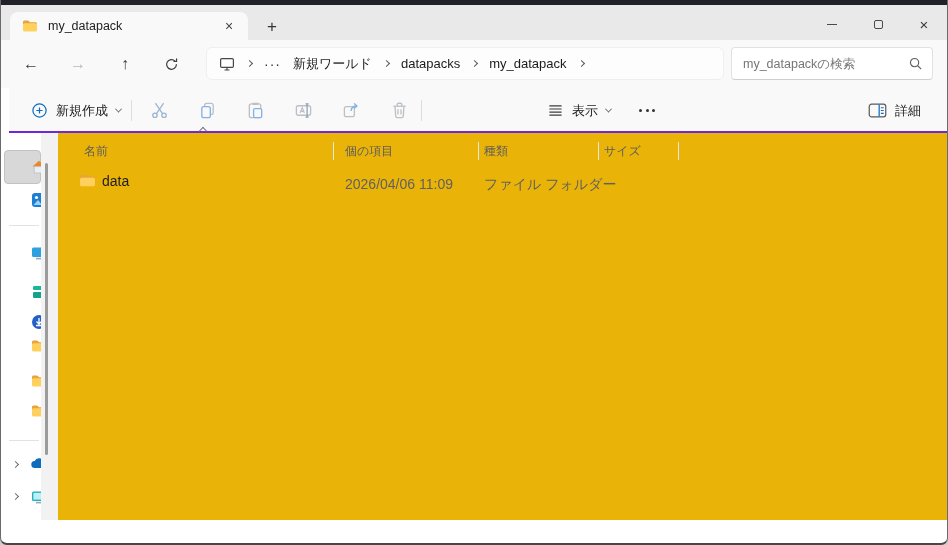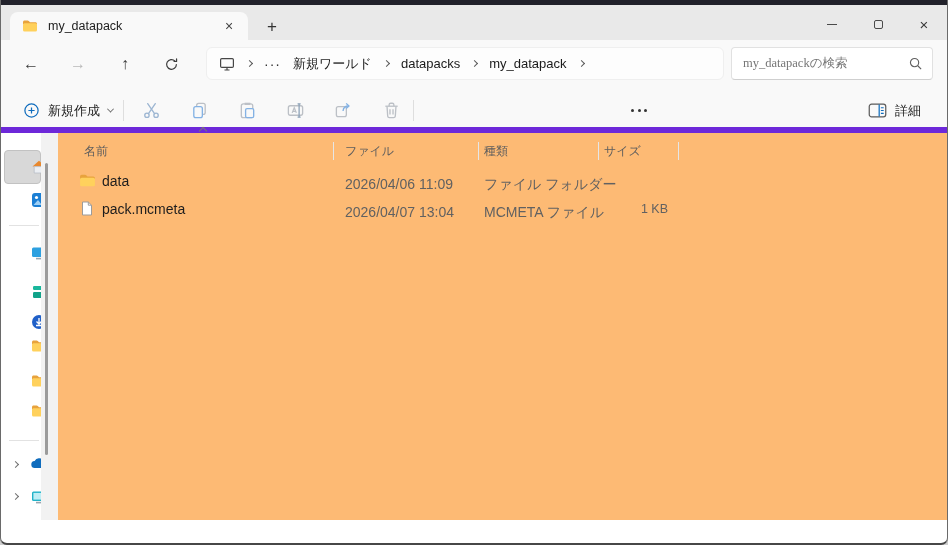--- a/index.html
+++ b/index.html
@@ -41,41 +41,41 @@
   .crumbbar { position:absolute; left:205px; top:7px; width:518px; height:33px;
     background:#fdfdfd; border:1px solid #efefef; border-radius:6px;
     display:flex; align-items:center; padding:0 12px; gap:12px; font-size:13px; color:#1b1b1b; }
   .chev-r { width:5px; height:5px; border:solid #585858; border-width:0 1.3px 1.3px 0;
     transform:rotate(-45deg); flex:none; }
   .crumb-dots { font-size:14px; letter-spacing:1px; color:#333; }
   .searchbox { position:absolute; left:730px; top:7px; width:202px; height:33px;
     background:#fff; border:1px solid #e1e1e1; border-bottom-color:#cfcfcf; border-radius:4px; }
   .searchbox input { position:absolute; left:0; top:0; width:100%; height:100%;
     border:none; outline:none; background:transparent; padding:0 30px 0 11px;
-    font-size:12.5px; color:#444; font-family:Liberation Serif, serif; }
+    font-size:12.5px; color:#444; font-family:Liberation Sans, sans-serif; }
   .searchbox input::placeholder { color:#767676; opacity:1; }
   .search-ic { position:absolute; right:9px; top:8px; }
 
   
-  .cmdbar { position:absolute; left:0; top:88px; right:0; height:45px; background:#f9f9f9;
-    border-bottom:6px solid #6d28d9; }
+  .cmdbar { position:absolute; left:8px; top:88px; right:0; height:45px; background:#f9f9f9;
+    border-bottom:2px solid #6d28d9; }
   .cmd-group { position:absolute; top:8px; height:29px; display:flex; align-items:center;
     gap:8px; padding:0 10px; border-radius:4px; font-size:13px; color:#1a1a1a; }
   .cmd-sep { position:absolute; top:12px; width:1px; height:21px; background:#dedede; }
   .iconbtn { position:absolute; top:8px; width:40px; height:29px; display:flex;
     align-items:center; justify-content:center; border-radius:4px; }
   .chev-d { width:5px; height:5px; border:solid #6b6b6b; border-width:0 1.2px 1.2px 0;
     transform:rotate(45deg) translate(-1px,-1px); }
   .more-dots { display:flex; gap:3.5px; }
   .more-dots i { width:3px; height:3px; border-radius:50%; background:#333; }
   .details-btn { position:absolute; right:16px; top:8px; height:29px; display:flex;
     align-items:center; gap:8px; padding:0 10px; font-size:13px; color:#1a1a1a; }
 
   
-  .content { position:absolute; left:0; top:133px; right:0; height:387px; background:#fdba74; }
+  .content { position:absolute; left:0; top:133px; right:0; height:387px; background:#eab308; }
 
   .sidebar { position:absolute; left:0; top:0; width:57px; height:387px; background:#fff; overflow:hidden; }
   .sb-selected { position:absolute; left:3px; top:17px; width:37px; height:34px;
     background:#d8d8d8; border:1px solid #c2c2c2; border-radius:4px; }
   .sb-ic { position:absolute; left:30px; width:16px; height:16px; }
   .sb-div { position:absolute; left:8px; width:30px; height:1px; background:#e2e2e2; }
   .sb-chev { position:absolute; left:12px; width:5px; height:5px; border:solid #6f6f6f;
     border-width:0 1.2px 1.2px 0; transform:rotate(-45deg); }
   .sb-gutter { position:absolute; left:40px; top:0; width:17px; height:100%; background:#f2f2f2; }
   .sb-thumb { position:absolute; left:44px; top:30px; width:3px; height:292px; background:#9b9b9b; border-radius:2px; }
@@ -232,20 +232,29 @@
       <svg width="19" height="19" viewBox="0 0 20 20" fill="none" stroke="#bcc0c6" stroke-width="1.4">
         <path d="M3.5 5.5h13"></path>
         <path d="M7.5 5.2V4c0-.9.7-1.6 1.6-1.6h1.8c.9 0 1.6.7 1.6 1.6v1.2"></path>
         <path d="M5.3 5.8 6 15.9c.1.9.8 1.6 1.7 1.6h4.6c.9 0 1.6-.7 1.7-1.6l.7-10.1"></path>
         <path d="M8.4 8.7v5.6M11.6 8.7v5.6"></path>
       </svg>
     </div>
     <div class="cmd-sep" style="left:412px"></div>
 
 
+    <div class="cmd-group" style="left:528px">
+      <span>
+        <svg width="17" height="17" viewBox="0 0 18 18" stroke="#3d3d3d" stroke-width="1.3" stroke-linecap="round">
+          <path d="M3 4.2h12M3 7.4h12M3 10.6h12M3 13.8h12"></path>
+        </svg>
+      </span>
+      <span>表示</span>
+      <span class="chev-d"></span>
+    </div>
 
     <div class="iconbtn" style="left:618px">
       <span class="more-dots">
           <i></i>
           <i></i>
           <i></i>
         </span>
     </div>
 
     <div class="details-btn">
@@ -331,50 +340,38 @@
       </span>
       <div class="sb-gutter"></div>
       <div class="sb-thumb"></div>
     </div>
 
     <div class="filepane">
       <div class="sort-caret"></div>
       <div class="lv-header">
         <span class="lv-h" style="left:26px">名前</span>
         <div class="lv-hsep" style="left:275px"></div>
-        <span class="lv-h" style="left:287px">ファイル</span>
+        <span class="lv-h" style="left:287px">個の項目</span>
         <div class="lv-hsep" style="left:420px"></div>
         <span class="lv-h" style="left:426px">種類</span>
         <div class="lv-hsep" style="left:540px"></div>
         <span class="lv-h" style="left:546px">サイズ</span>
         <div class="lv-hsep" style="left:620px"></div>
       </div>
 
       <div class="lv-row" style="top:33px">
         <span class="fic">
           <svg width="17" height="17" viewBox="0 0 16 16">
               <path d="M1 4.2c0-.9.7-1.6 1.6-1.6h3.1c.4 0 .8.2 1.1.5L8 4.3h5.4c.9 0 1.6.7 1.6 1.6v.6H1z" fill="#e8a33d"></path>
               <rect x="1" y="5.3" width="14" height="8.2" rx="1.5" fill="#ffd15c"></rect>
             </svg>
         </span>
         <span class="lv-name">data</span>
         <span class="lv-date">2026/04/06 11:09</span>
         <span class="lv-type">ファイル フォルダー</span>
         <span class="lv-size"></span>
       </div>
 
-      <div class="lv-row" style="top:61px">
-        <span class="fic">
-          <svg width="16" height="17" viewBox="0 0 16 16">
-            <path d="M3.5 1.5h5.8l3.2 3.2v9.8H3.5z" fill="#fff" stroke="#9b9b9b" stroke-width="1"></path>
-            <path d="M9.3 1.5v3.2h3.2" fill="none" stroke="#9b9b9b" stroke-width="1"></path>
-          </svg>
-        </span>
-        <span class="lv-name">pack.mcmeta</span>
-        <span class="lv-date">2026/04/07 13:04</span>
-        <span class="lv-type">MCMETA ファイル</span>
-        <span class="lv-size">1 KB</span>
-      </div>
     </div>
   </div>
 
 
 </div>
 
 </body></html>

